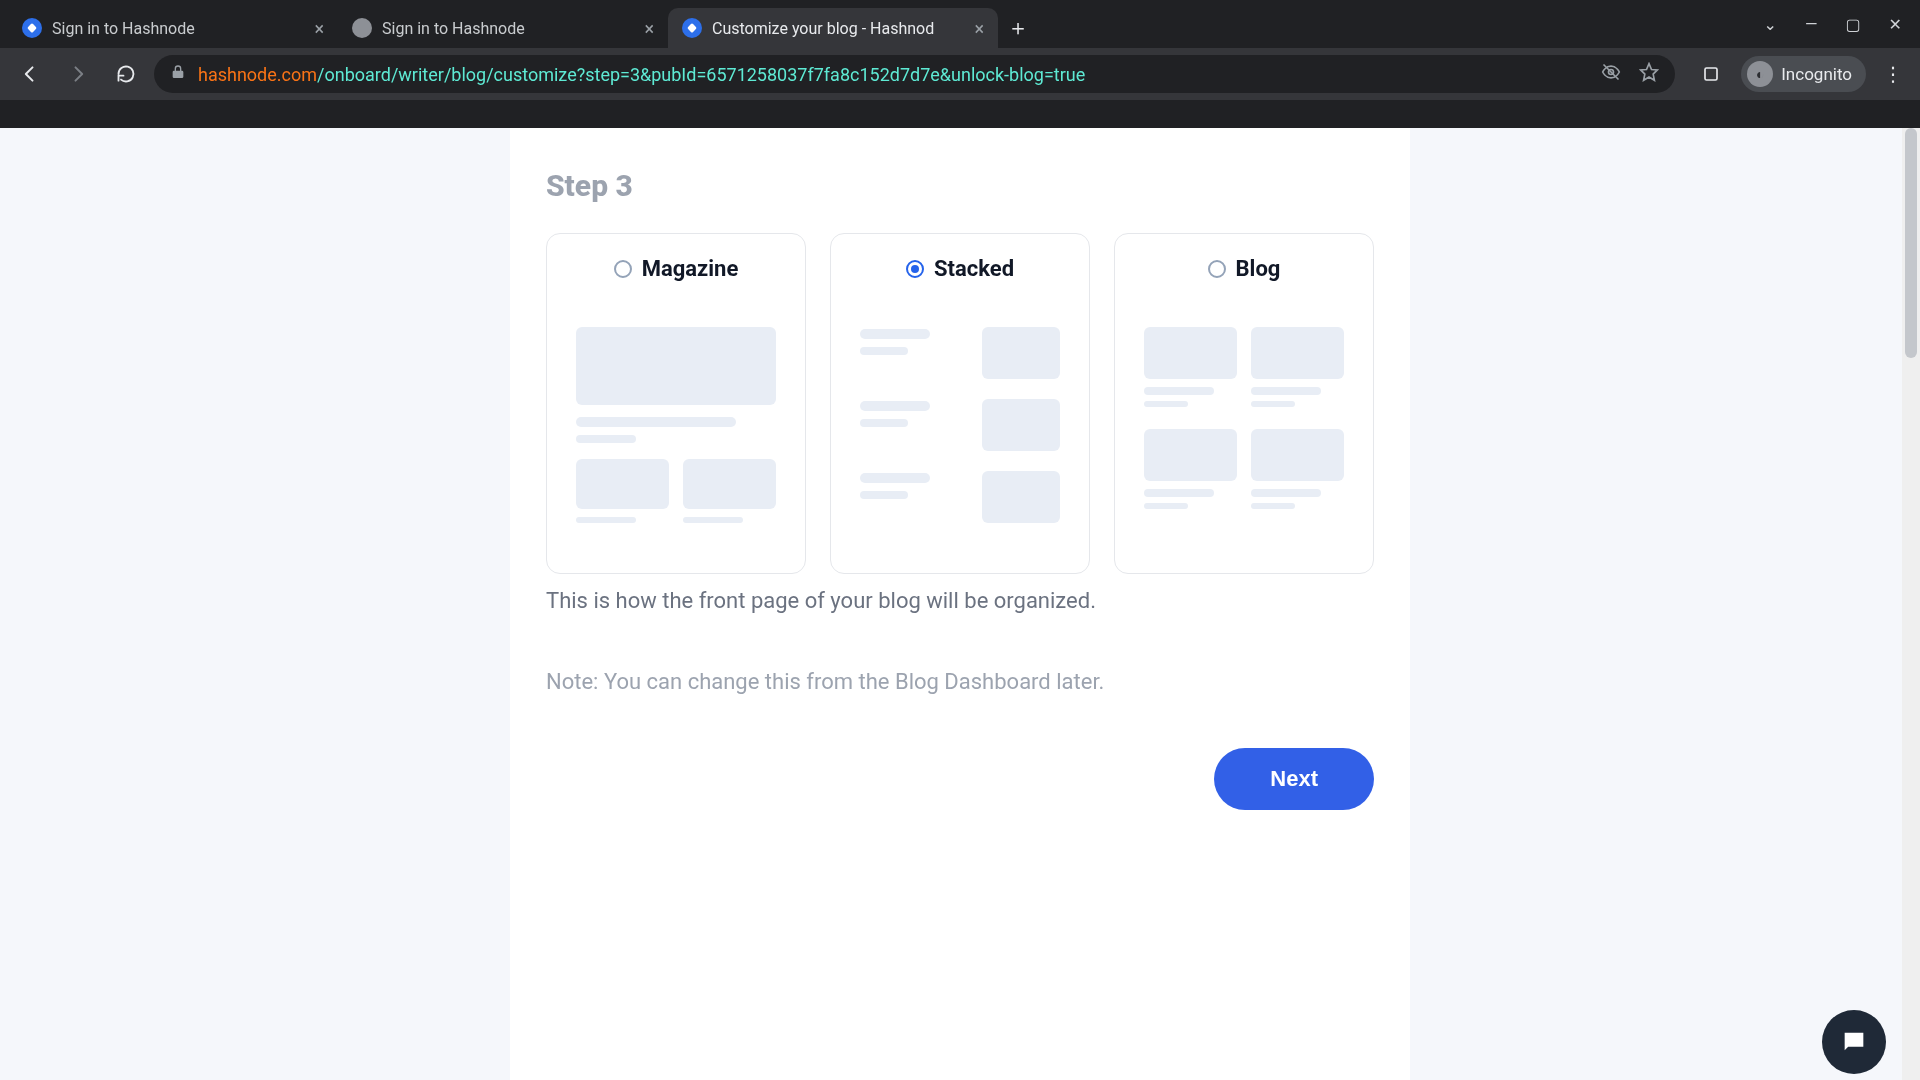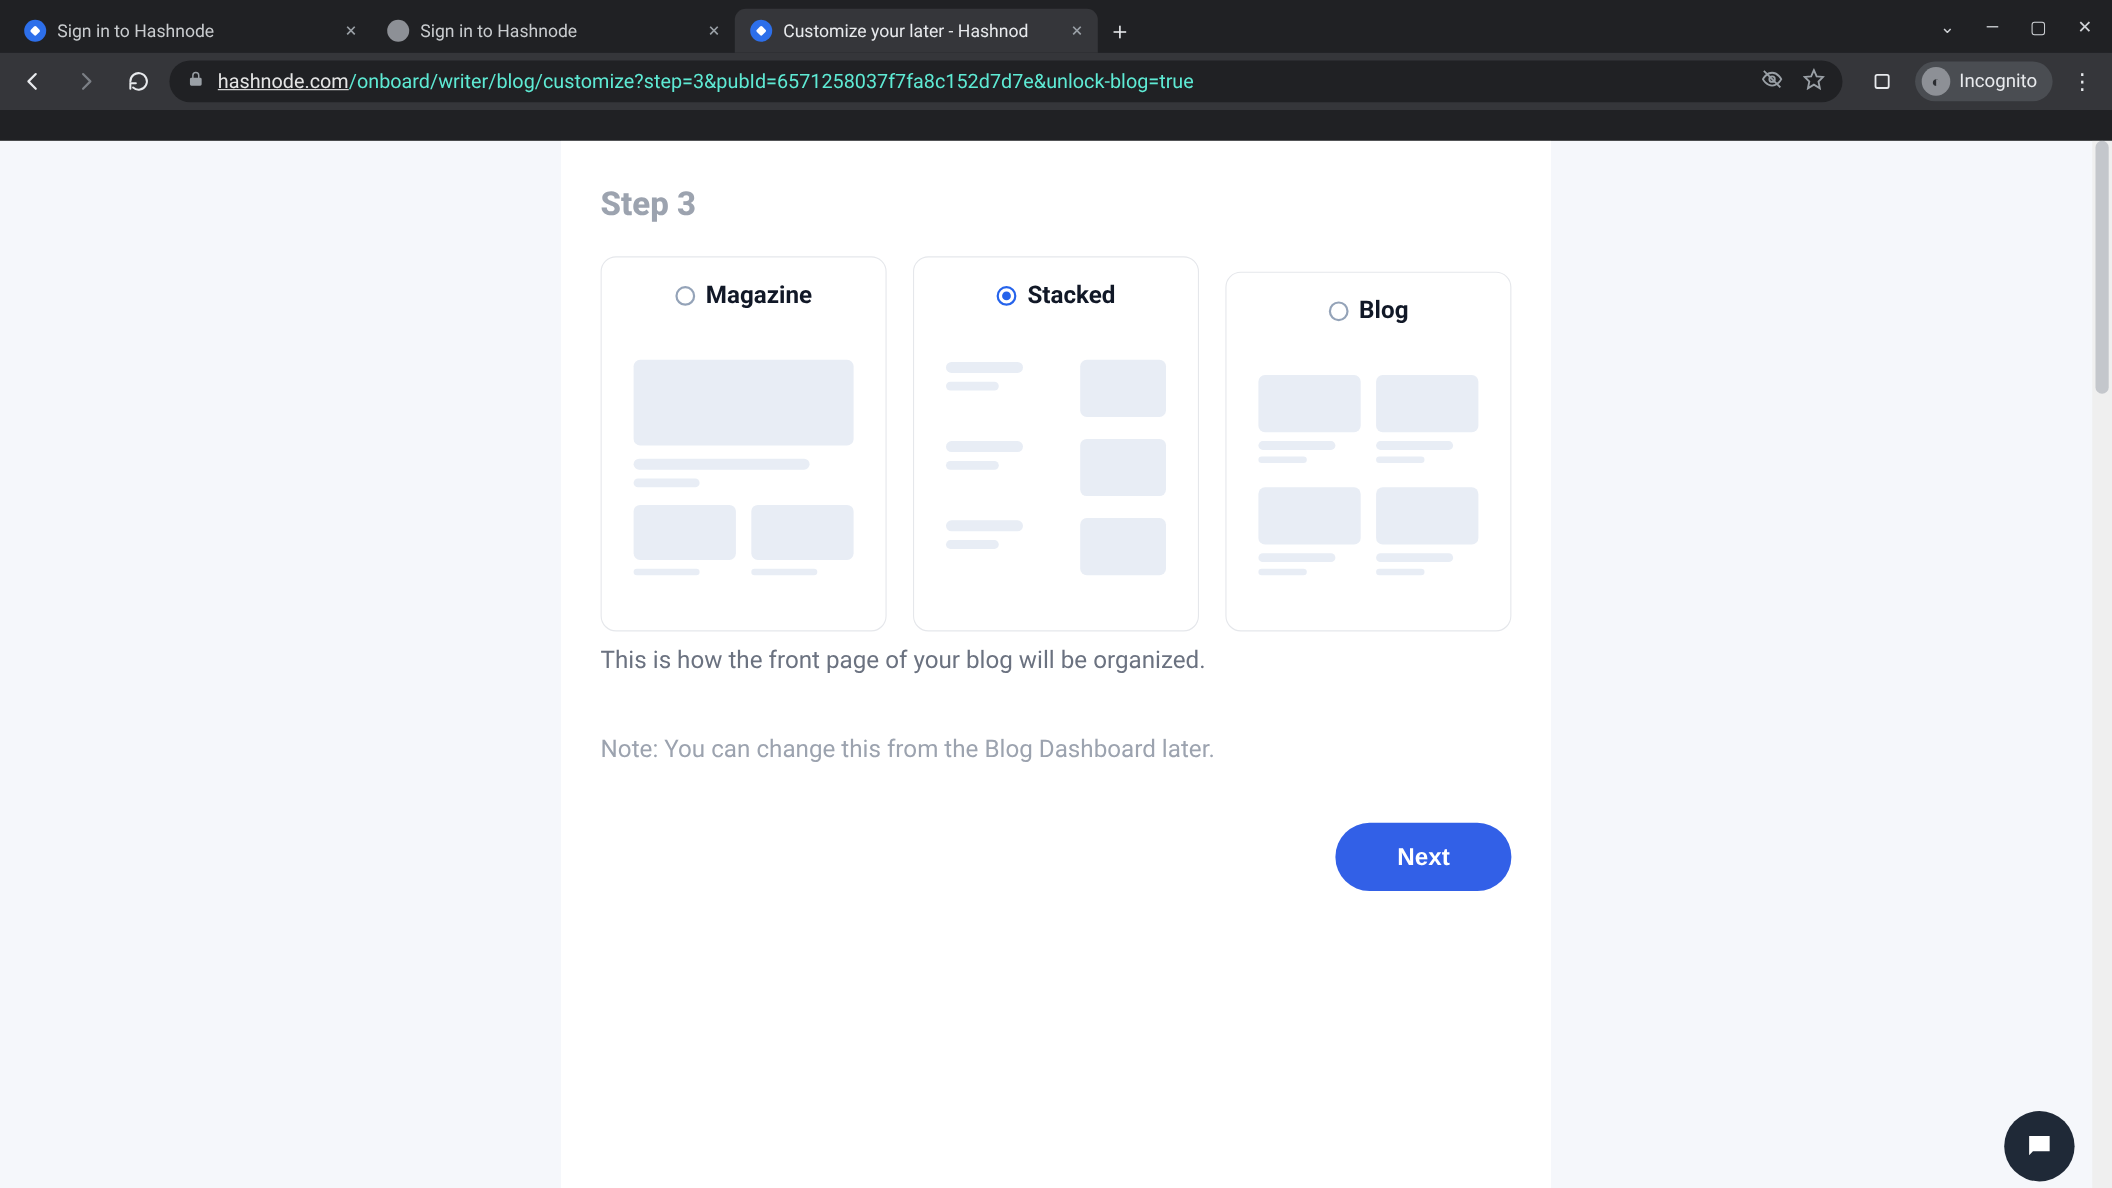--- a/index.html
+++ b/index.html
@@ -70,21 +70,21 @@
     background: #202124;
     border-radius: 19px;
     display: flex;
     align-items: center;
     gap: 12px;
     padding: 0 16px;
     color: #e8eaed;
   }
   .omnibox .lock { color: #9aa0a6; font-size: 16px; }
   .omnibox .url { font-size: 18px; color: #e8eaed; white-space: nowrap; }
-  .omnibox .url .host { color: #e5e5e5; text-decoration: underline; }
+  .omnibox .url .host { color: #f97316; }
   .omnibox .url .rest { color: #5eead4; }
   .omnibox .right-icons { margin-left: auto; display: flex; gap: 18px; color: #9aa0a6; }
   .chrome-right {
     display: flex; align-items: center; gap: 10px; padding-left: 8px;
   }
   .incognito-chip {
     display: flex; align-items: center; gap: 8px;
     background: #4a4d52; color: #e8eaed;
     height: 36px; padding: 0 14px 0 6px; border-radius: 18px; font-size: 17px;
   }
@@ -114,21 +114,20 @@
     padding: 40px 36px 30px;
     font-size: 30px;
     font-weight: 800;
     color: #9ca3af;
   }
 
   .options-row {
     display: flex;
     gap: 24px;
     padding: 0 36px;
-    align-items: flex-end;
   }
   .option {
     flex: 1;
     border: 1px solid #e5e7eb;
     border-radius: 14px;
     padding: 22px 22px 50px;
     display: flex;
     flex-direction: column;
     align-items: center;
   }
@@ -258,21 +257,21 @@
     <span class="favicon" style="background:#8d9096;"></span>
     <span class="title">Sign in to Hashnode</span>
     <span class="close">×</span>
   </div>
   <div class="tab active">
     <span class="favicon" style="background:#2d6fea;">
       <svg viewBox="0 0 24 24" width="12" height="12">
           <rect x="5" y="5" width="14" height="14" rx="3" fill="#fff" transform="rotate(45 12 12)"></rect>
         </svg>
     </span>
-    <span class="title">Customize your later - Hashnod</span>
+    <span class="title">Customize your blog - Hashnod</span>
     <span class="close">×</span>
   </div>
   <div class="newtab">＋</div>
   <div class="window-controls">
     <span>⌄</span>
     <span>―</span>
     <span>▢</span>
     <span>✕</span>
   </div>
 </div>

